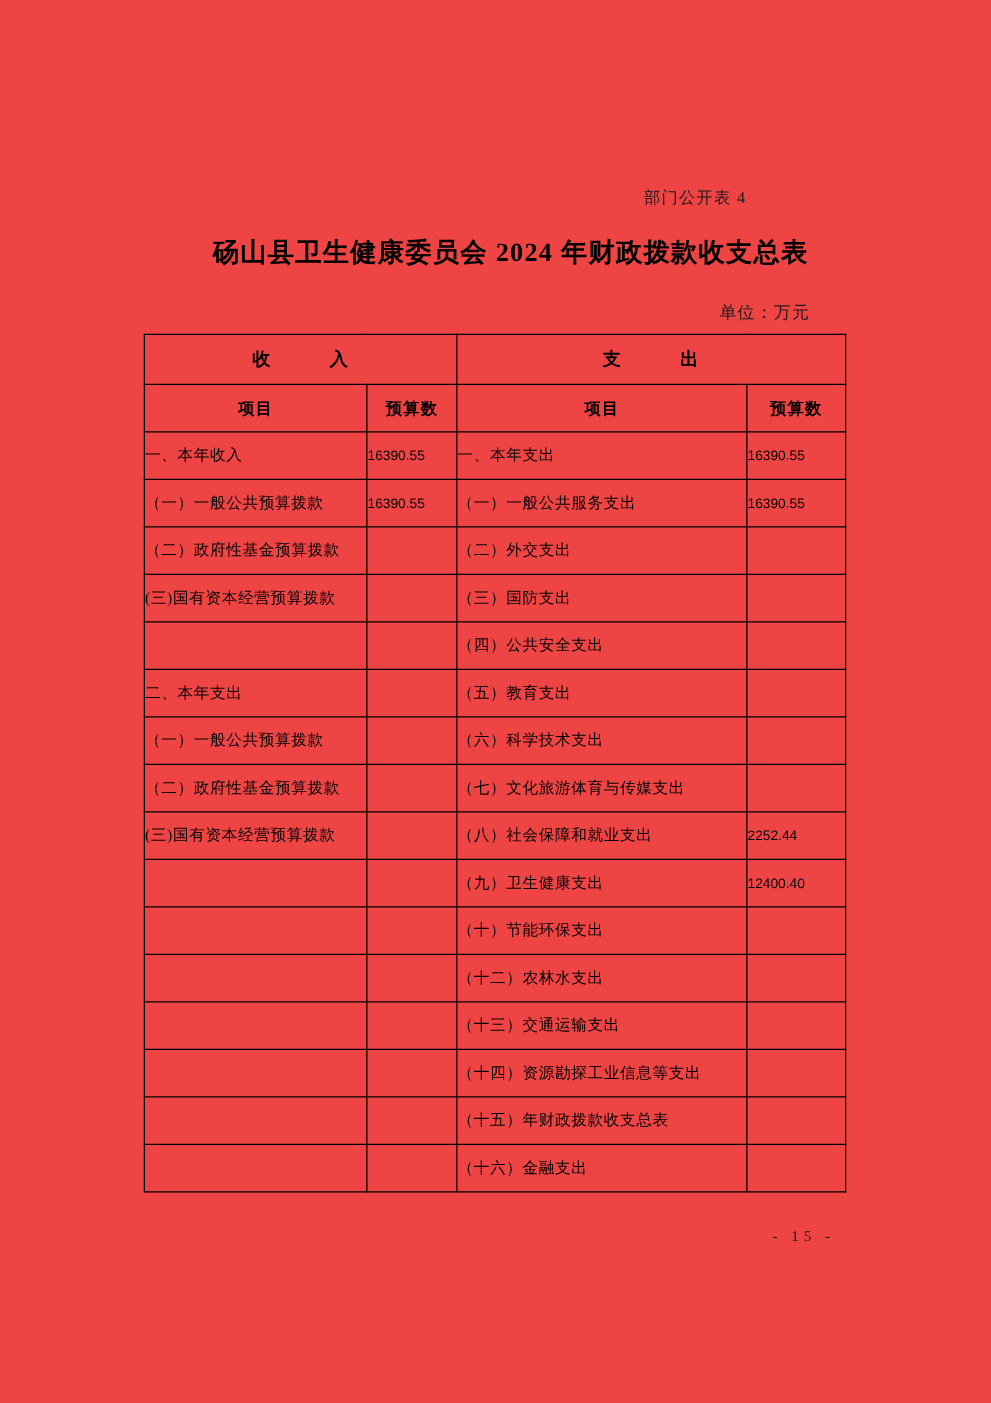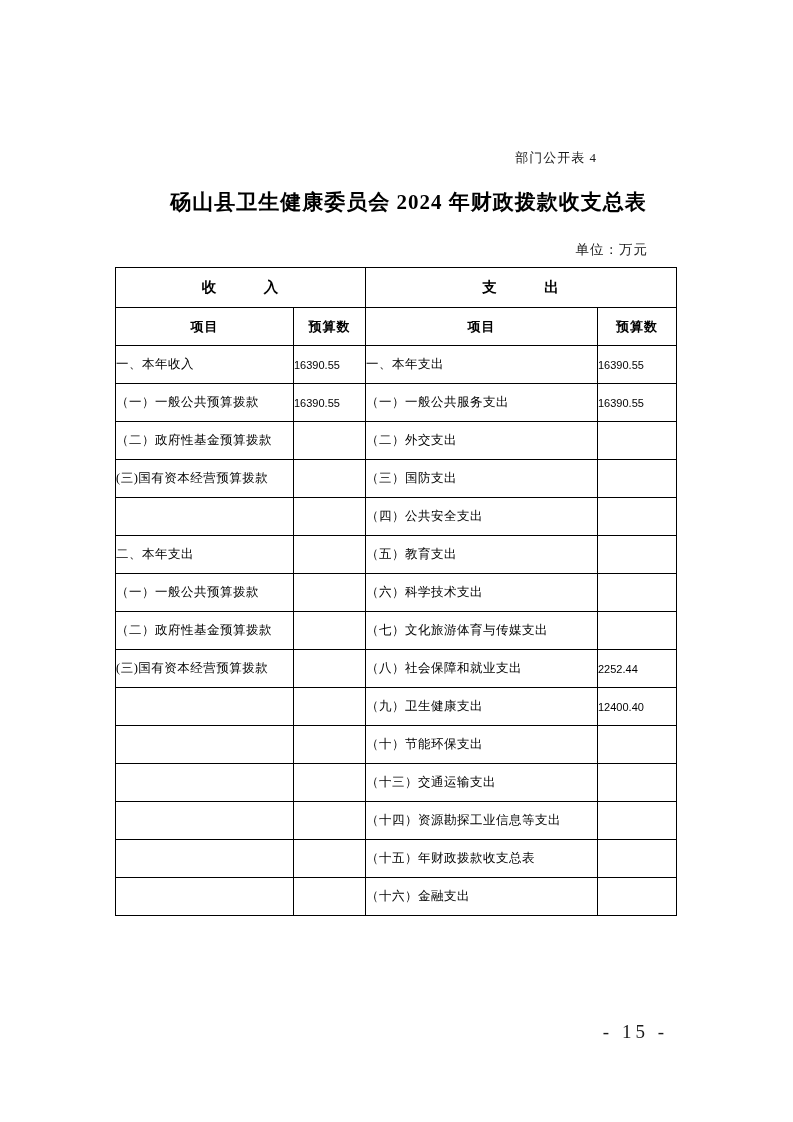--- a/index.html
+++ b/index.html
@@ -5,21 +5,21 @@
   html, body {
     margin: 0;
     padding: 0;
     background: #e8e8e8;
   }
   .page {
     position: relative;
     width: 793px;
     height: 1122px;
     margin: 0 auto;
-    background: #ffffff;
+    background: #ef4444;
     color: #000000;
     font-family: "Liberation Serif", "DejaVu Serif", serif;
     overflow: hidden;
   }
   .doc-label {
     position: absolute;
     top: 149px;
     right: 196px;
     font-size: 13px;
     letter-spacing: 1px;
@@ -82,23 +82,23 @@
     white-space: nowrap;
   }
   td.value-cell {
     font-family: "Liberation Sans", "DejaVu Sans", sans-serif;
     font-size: 11px;
     padding-right: 6px;
     white-space: nowrap;
   }
   .page-number {
     position: absolute;
-    top: 1021px;
+    top: 982px;
     right: 125px;
-    font-size: 19px;
+    font-size: 12px;
     letter-spacing: 4px;
     color: #1a1a1a;
   }
 </style>
 </head>
 <body>
 
 <div class="page">
 
   <div class="doc-label">部门公开表 4</div>
@@ -189,20 +189,26 @@
         </tr>
         <tr>
           <td class="label-cell"></td>
           <td class="value-cell"></td>
           <td class="label-cell">（十）节能环保支出</td>
           <td class="value-cell"></td>
         </tr>
         <tr>
           <td class="label-cell"></td>
           <td class="value-cell"></td>
+          <td class="label-cell">（十二）农林水支出</td>
+          <td class="value-cell"></td>
+        </tr>
+        <tr>
+          <td class="label-cell"></td>
+          <td class="value-cell"></td>
           <td class="label-cell">（十三）交通运输支出</td>
           <td class="value-cell"></td>
         </tr>
         <tr>
           <td class="label-cell"></td>
           <td class="value-cell"></td>
           <td class="label-cell">（十四）资源勘探工业信息等支出</td>
           <td class="value-cell"></td>
         </tr>
         <tr>

